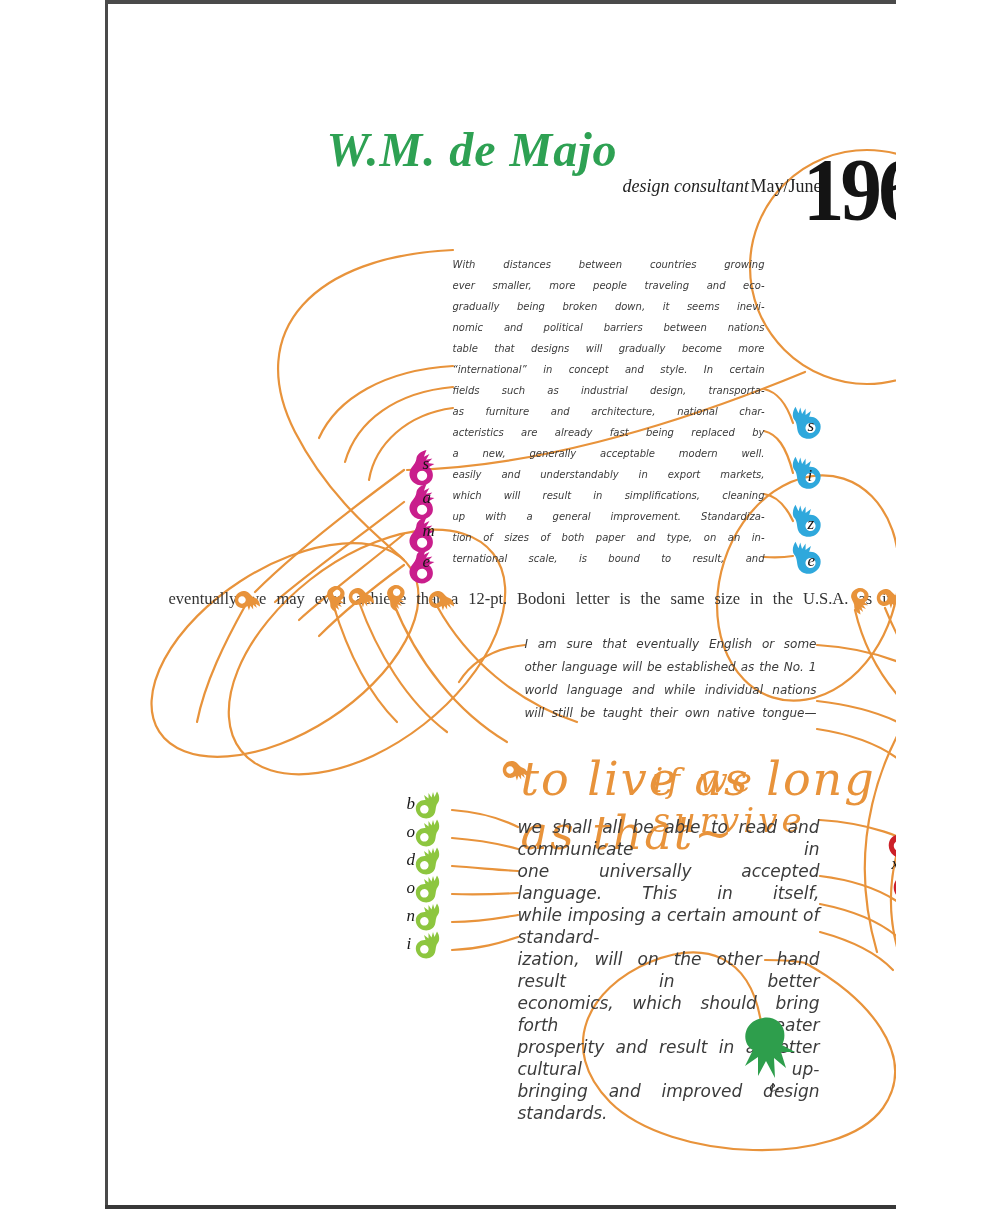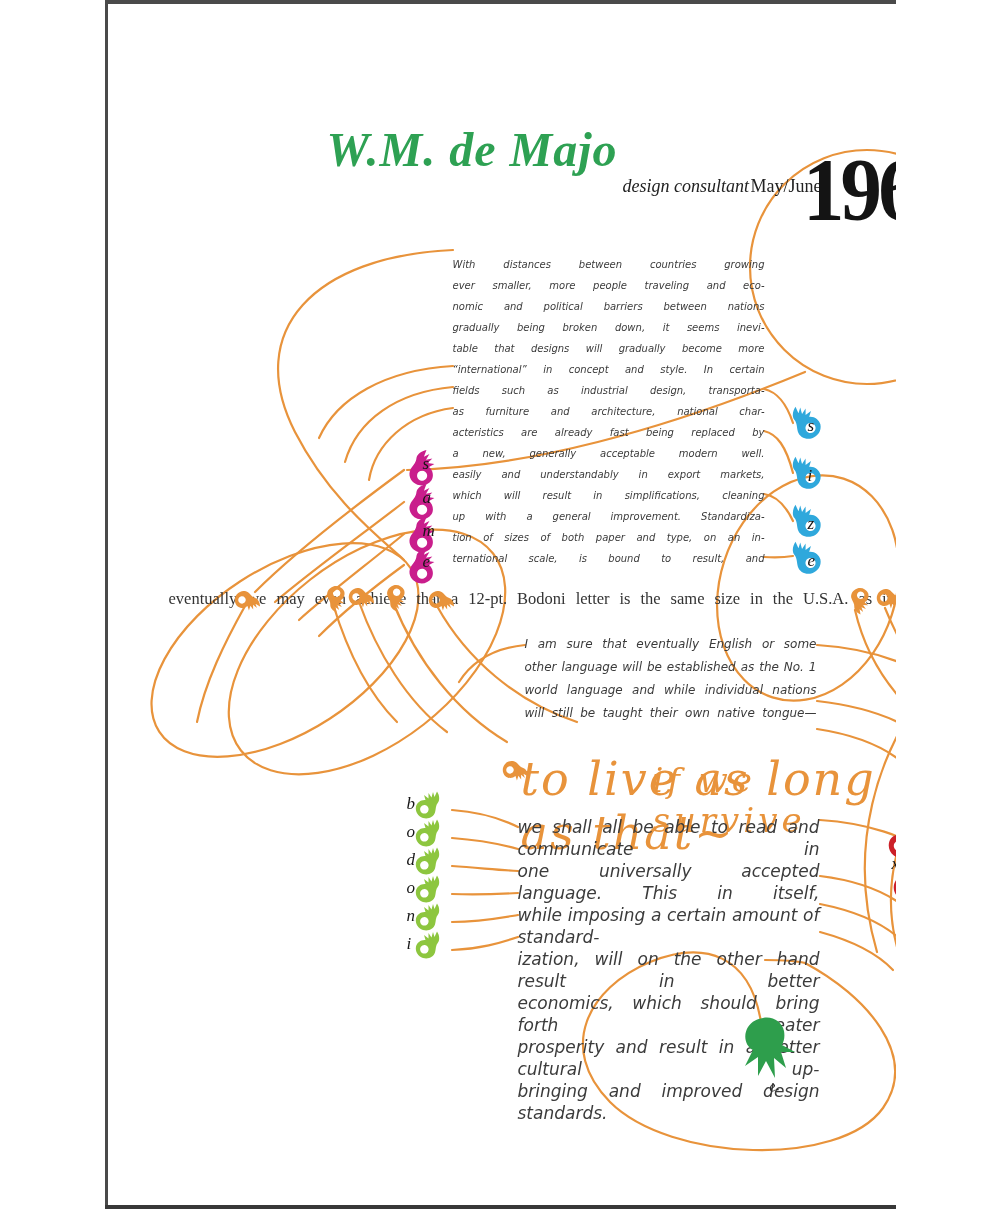--- a/index.html
+++ b/index.html
@@ -157,22 +157,22 @@
 
   <div class="brand">W.M. de Majo</div>
   <div class="role">design consultant</div>
   <div class="issue">May/June</div>
   <div class="year">1962</div>
 
   <div class="para p1">
 
   <div class="pline">With distances between countries growing</div>
       <div class="pline">ever smaller, more people traveling and eco-</div>
+      <div class="pline">gradually being broken down, it seems inevi-</div>
       <div class="pline">nomic and political barriers between nations</div>
-      <div class="pline">gradually being broken down, it seems inevi-</div>
       <div class="pline">table that designs will gradually become more</div>
       <div class="pline">“international” in concept and style. In certain</div>
       <div class="pline">fields such as industrial design, transporta-</div>
       <div class="pline">as furniture and architecture, national char-</div>
       <div class="pline">acteristics are already fast being replaced by</div>
       <div class="pline">a new, generally acceptable modern well.</div>
       <div class="pline">easily and understandably in export markets,</div>
       <div class="pline">which will result in simplifications, cleaning</div>
       <div class="pline">up with a general improvement. Standardiza-</div>
       <div class="pline">tion of sizes of both paper and type, on an in-</div>

